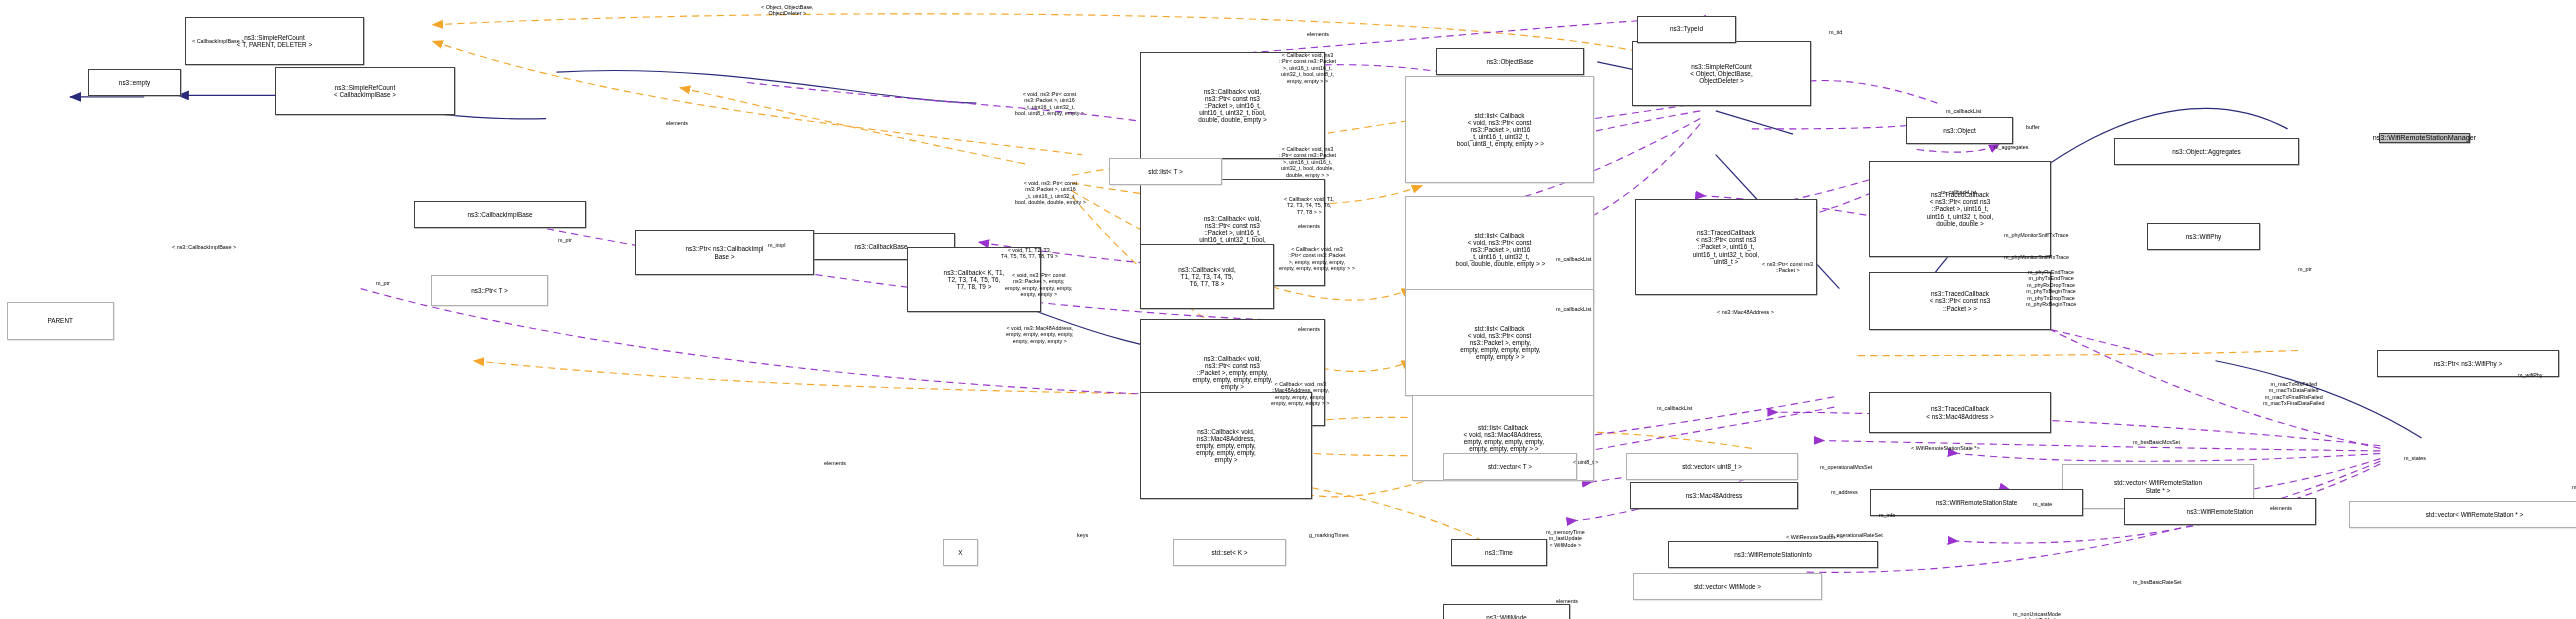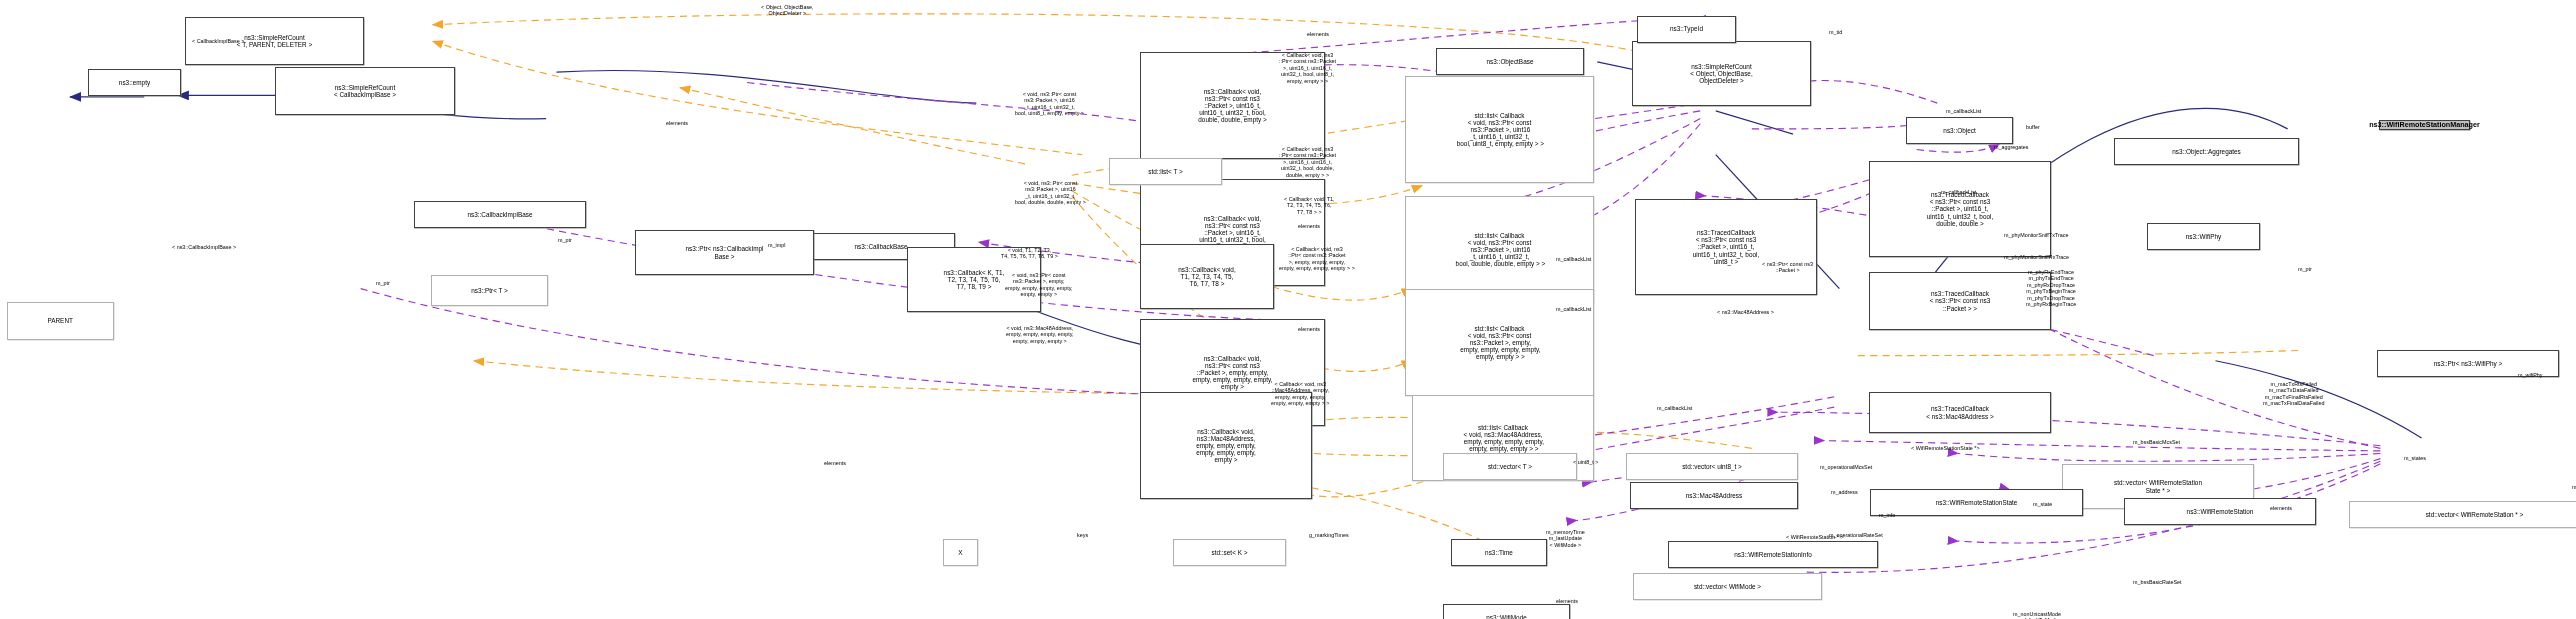--- a/index.html
+++ b/index.html
@@ -194,21 +194,21 @@
 State * &gt;</div>
       <div class="node light" style="left: 2349px; top: 501px; width: 251px; min-height: 27px; font-size: 6.4px;">std::vector&lt; WifiRemoteStation * &gt;</div>
       <div class="node solid" style="left: 1870px; top: 489px; width: 213px; min-height: 27px; font-size: 6.4px;">ns3::WifiRemoteStationState</div>
       <div class="node solid" style="left: 1668px; top: 541px; width: 210px; min-height: 27px; font-size: 6.4px;">ns3::WifiRemoteStationInfo</div>
       <div class="node solid" style="left: 2124px; top: 498px; width: 192px; min-height: 27px; font-size: 6.4px;">ns3::WifiRemoteStation</div>
       <div class="node light" style="left: 1173px; top: 539px; width: 113px; min-height: 27px; font-size: 6.4px;">std::set&lt; K &gt;</div>
       <div class="node light" style="left: 943px; top: 539px; width: 35px; min-height: 27px; font-size: 6.4px;">X</div>
       <div class="node solid" style="left: 1451px; top: 539px; width: 96px; min-height: 27px; font-size: 6.4px;">ns3::Time</div>
       <div class="node light" style="left: 1633px; top: 573px; width: 189px; min-height: 27px; font-size: 6.4px;">std::vector&lt; WifiMode &gt;</div>
       <div class="node solid" style="left: 1443px; top: 604px; width: 127px; min-height: 27px; font-size: 6.4px;">ns3::WifiMode</div>
-      <div class="node hl" style="left: 2379px; top: 120px; width: 91px; min-height: 9.3px; font-size: 7.2px; font-weight: bold;">ns3::WifiRemoteStationManager</div>
+      <div class="node hl" style="left: 2379px; top: 133px; width: 91px; min-height: 9.3px; font-size: 7.2px;">ns3::WifiRemoteStationManager</div>
     </div>
   <div id="label-layer">
       <div class="lbl" style="left: 761px; top: 3.6px;">&lt; Object, ObjectBase,
 ObjectDeleter &gt;</div>
       <div class="lbl" style="left: 192px; top: 38px;">&lt; CallbackImplBase &gt;</div>
       <div class="lbl" style="left: 172px; top: 244px;">&lt; ns3::CallbackImplBase &gt;</div>
       <div class="lbl" style="left: 558px; top: 237px;">m_ptr</div>
       <div class="lbl" style="left: 376px; top: 280px;">m_ptr</div>
       <div class="lbl" style="left: 768px; top: 242px;">m_impl</div>
       <div class="lbl" style="left: 666px; top: 120px;">elements</div>

